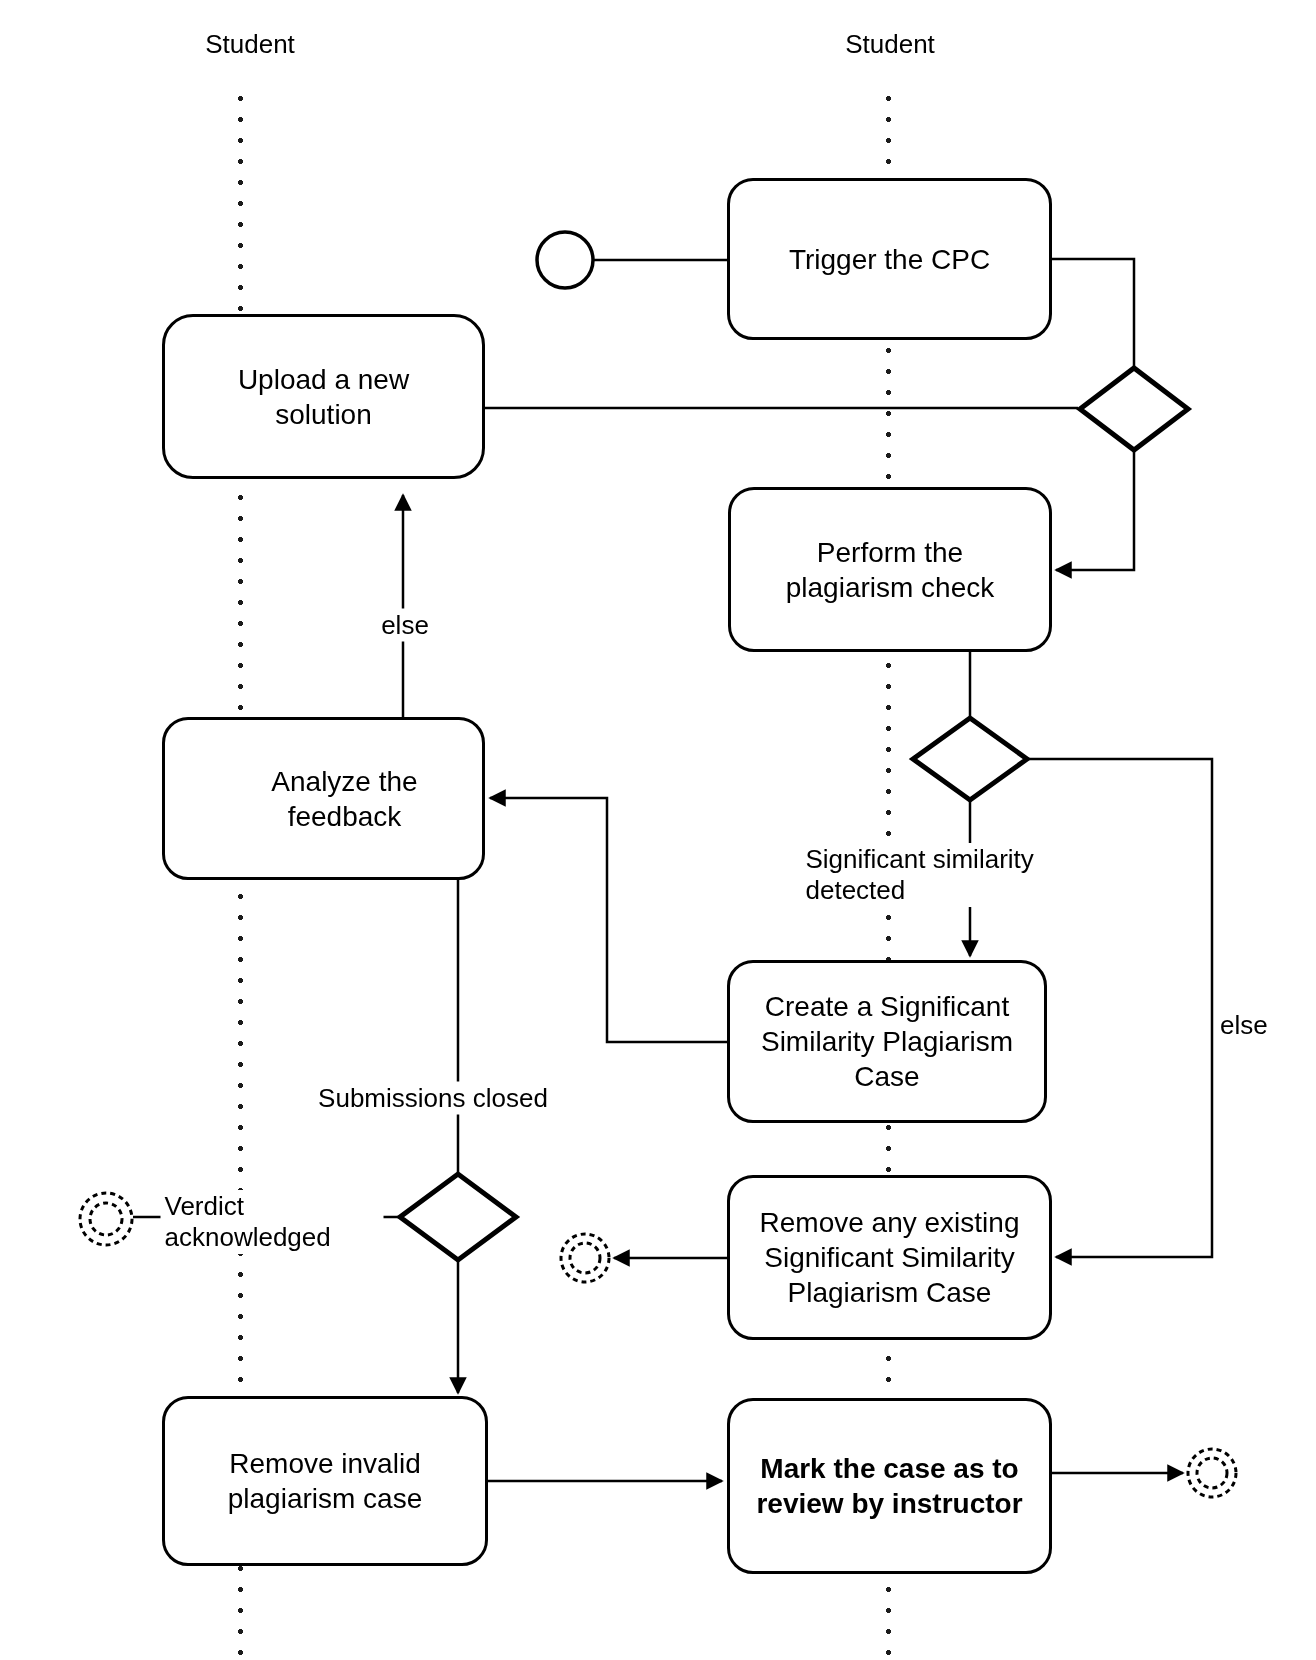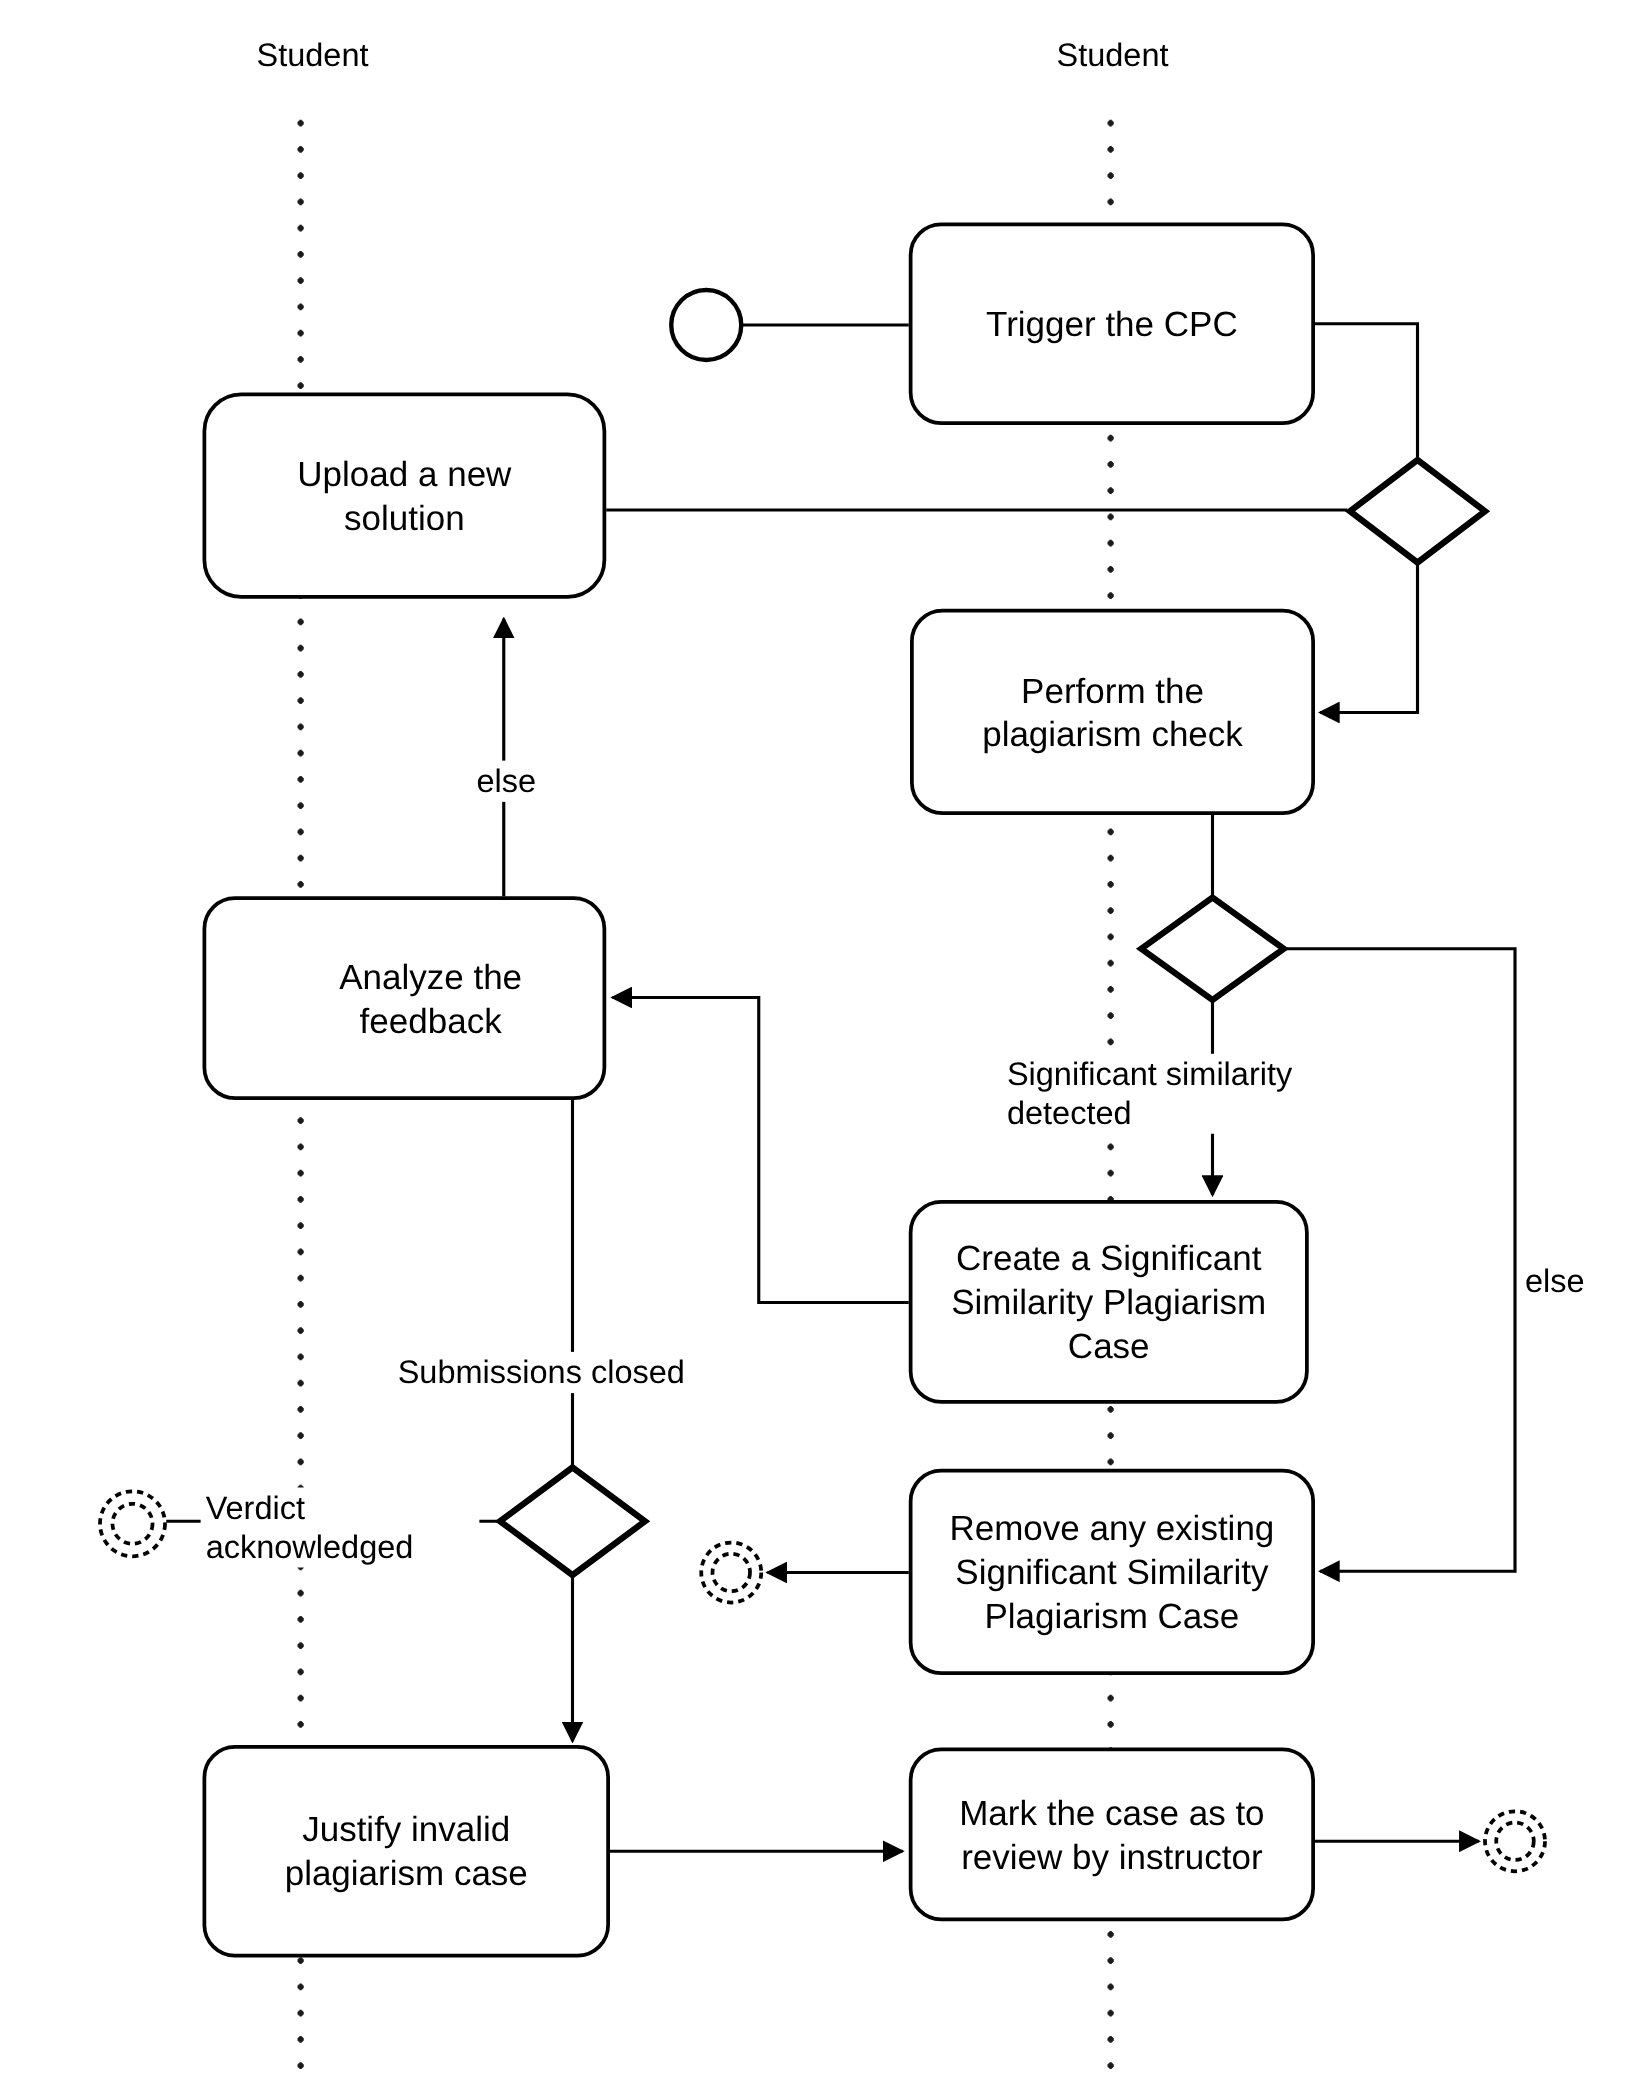--- a/index.html
+++ b/index.html
@@ -29,21 +29,21 @@
   }
   .center-anchor { transform:translate(-50%,-50%); }
   .left-anchor   { transform:translateY(-50%); }
   #n-trigger { left:727px; top:178px;  width:325px; height:162px; }
   #n-upload  { left:162px; top:314px;  width:323px; height:165px;border-radius:31px; }
   #n-perform { left:728px; top:487px;  width:324px; height:165px; }
   #n-analyze { left:162px; top:717px;  width:323px; height:163px;padding-left:48px; }
   #n-create  { left:727px; top:960px;  width:320px; height:163px; }
   #n-remove  { left:727px; top:1175px; width:325px; height:165px; }
   #n-justify { left:162px; top:1396px; width:326px; height:170px; }
-  #n-mark    { left:727px; top:1398px; width:325px; height:139px; }
+  #n-mark    { left:727px; top:1398px; width:325px; height:176px;font-weight:bold; }
   #lbl-else-upper    { left:405px;  top:625px; }
   #lbl-significant   { left:973px;  top:875px; }
   #lbl-else-right    { left:1216px; top:1025px; }
   #lbl-submissions   { left:433px;  top:1098px; }
   #lbl-verdict       { left:272px;  top:1222px; width:215px; }
 </style>
 </head>
 <body>
 
 <div class="canvas">
@@ -102,21 +102,21 @@
 solution</div>
   <div class="activity" id="n-perform">Perform the
 plagiarism check</div>
   <div class="activity" id="n-analyze">Analyze the feedback</div>
   <div class="activity" id="n-create">Create a Significant
 Similarity Plagiarism
 Case</div>
   <div class="activity" id="n-remove">Remove any existing
 Significant Similarity
 Plagiarism Case</div>
-  <div class="activity" id="n-justify">Justify invalid
+  <div class="activity" id="n-justify">Remove invalid
 plagiarism case</div>
   <div class="activity" id="n-mark">Mark the case as to
 review by instructor</div>
 
   <div class="edge-label center-anchor" id="lbl-else-upper">else</div>
   <div class="edge-label center-anchor" id="lbl-significant">Significant similarity detected</div>
   <div class="edge-label left-anchor" id="lbl-else-right">else</div>
   <div class="edge-label center-anchor" id="lbl-submissions">Submissions closed</div>
   <div class="edge-label center-anchor" id="lbl-verdict">Verdict
 acknowledged</div>

